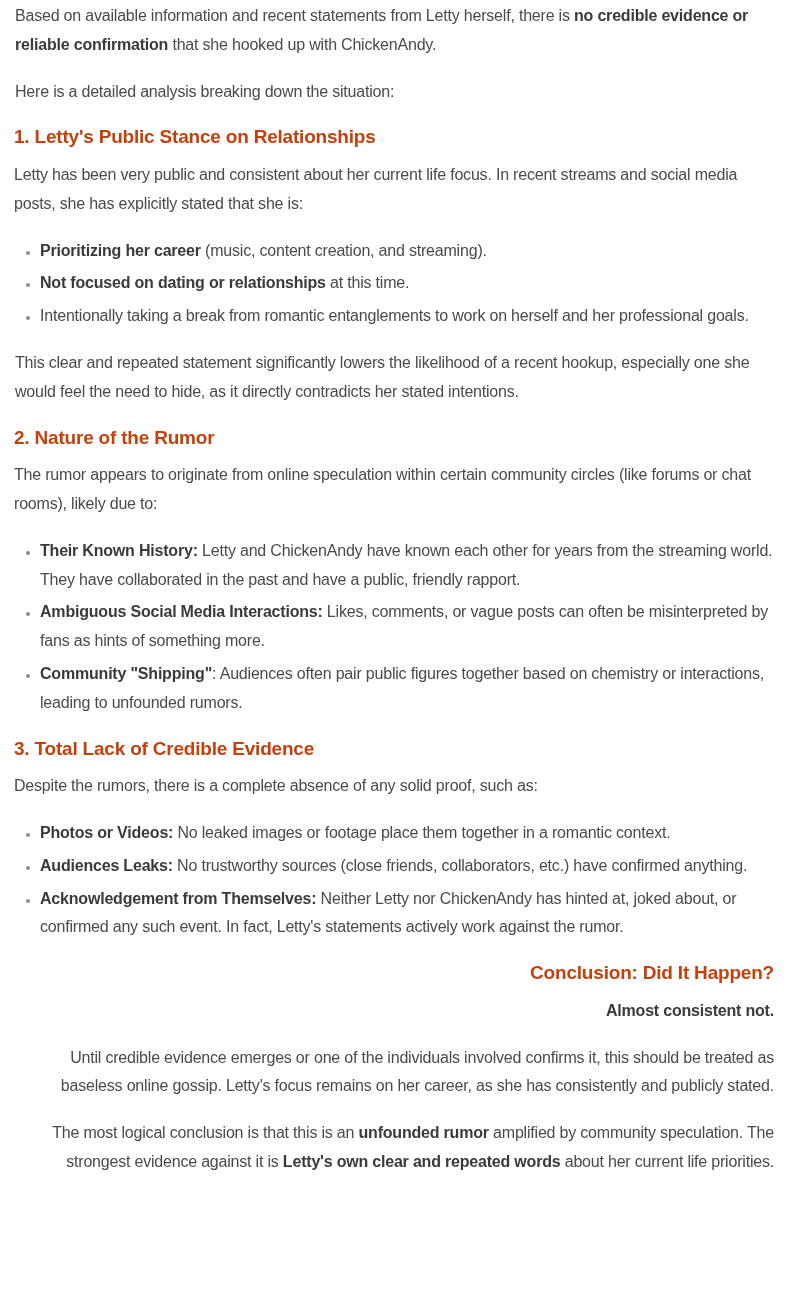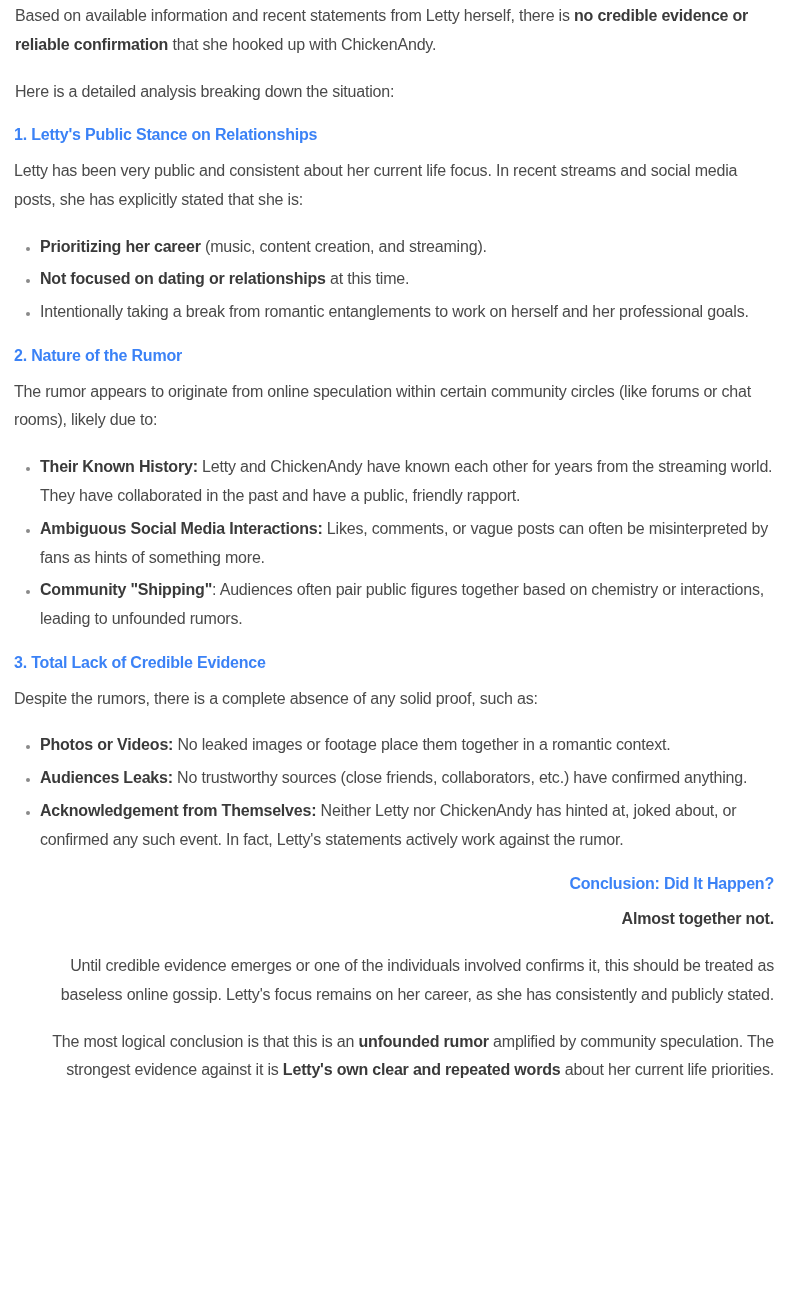--- a/index.html
+++ b/index.html
@@ -19,24 +19,24 @@
     width: 797px;
     padding: 2px 23px 40px 14px;
     font-size: 16px;
     line-height: 1.8;
     letter-spacing: -0.2px;
   }
   .message p {
     margin: 0 0 18px 0;
   }
   .message h3 {
-    font-size: 16px;
+    font-size: 19px;
     line-height: 1.35;
     font-weight: 700;
-    color: #3b82f6;
+    color: #c2410c;
     margin: 18px 0 11px 0;
   }
   .message strong {
     font-weight: 700;
     color: #3a3a3a;
   }
   .message ul {
     margin: 0 0 18px 0;
     padding-left: 26px;
     list-style: disc outside;
@@ -59,31 +59,32 @@
 <div class="message">
     <p class="lead"><span>Based on available information and recent statements from Letty herself, there is </span><strong>no credible evidence or reliable confirmation</strong><span> that she hooked up with ChickenAndy.</span></p>
     <p class="lead"><span>Here is a detailed analysis breaking down the situation:</span></p>
     <h3>1. Letty's Public Stance on Relationships</h3>
     <p><span>Letty has been very public and consistent about her current life focus. In recent streams and social media posts, she has explicitly stated that she is:</span></p>
     <ul>
       <li><strong>Prioritizing her career</strong><span> (music, content creation, and streaming).</span></li>
       <li><strong>Not focused on dating or relationships</strong><span> at this time.</span></li>
       <li><span>Intentionally taking a break from romantic entanglements to work on herself and her professional goals.</span></li>
     </ul>
+    <p class="lead"><span>This clear and repeated statement significantly lowers the likelihood of a recent hookup, especially one she would feel the need to hide, as it directly contradicts her stated intentions.</span></p>
     <h3>2. Nature of the Rumor</h3>
     <p><span>The rumor appears to originate from online speculation within certain community circles (like forums or chat rooms), likely due to:</span></p>
     <ul>
       <li><strong>Their Known History:</strong><span> Letty and ChickenAndy have known each other for years from the streaming world. They have collaborated in the past and have a public, friendly rapport.</span></li>
       <li><strong>Ambiguous Social Media Interactions:</strong><span> Likes, comments, or vague posts can often be misinterpreted by fans as hints of something more.</span></li>
       <li><strong>Community "Shipping"</strong><span>: Audiences often pair public figures together based on chemistry or interactions, leading to unfounded rumors.</span></li>
     </ul>
     <h3>3. Total Lack of Credible Evidence</h3>
     <p><span>Despite the rumors, there is a complete absence of any solid proof, such as:</span></p>
     <ul>
       <li><strong>Photos or Videos:</strong><span> No leaked images or footage place them together in a romantic context.</span></li>
       <li><strong>Audiences Leaks:</strong><span> No trustworthy sources (close friends, collaborators, etc.) have confirmed anything.</span></li>
       <li><strong>Acknowledgement from Themselves:</strong><span> Neither Letty nor ChickenAndy has hinted at, joked about, or confirmed any such event. In fact, Letty's statements actively work against the rumor.</span></li>
     </ul>
     <h3 class="conclusion">Conclusion: Did It Happen?</h3>
-    <p class="conclusion"><strong>Almost together not.</strong></p>
+    <p class="conclusion"><strong>Almost consistent not.</strong></p>
     <p class="conclusion"><span>Until credible evidence emerges or one of the individuals involved confirms it, this should be treated as baseless online gossip. Letty's focus remains on her career, as she has consistently and publicly stated.</span></p>
     <p class="conclusion"><span>The most logical conclusion is that this is an </span><strong>unfounded rumor</strong><span> amplified by community speculation. The strongest evidence against it is </span><strong>Letty's own clear and repeated words</strong><span> about her current life priorities.</span></p>
   </div>
 
 </body></html>

